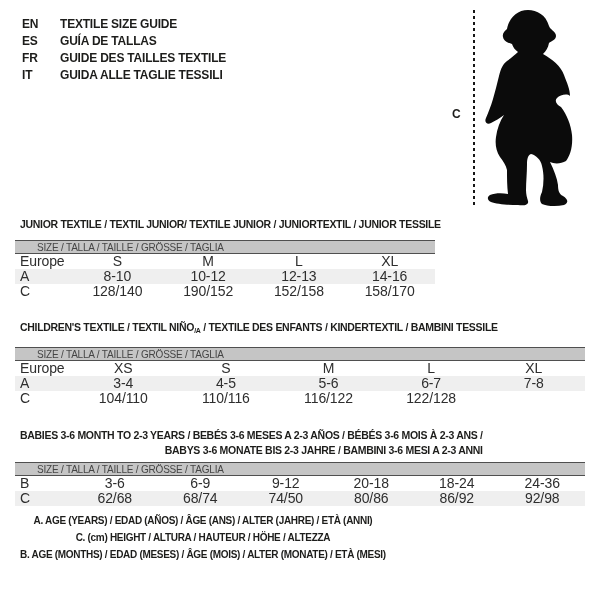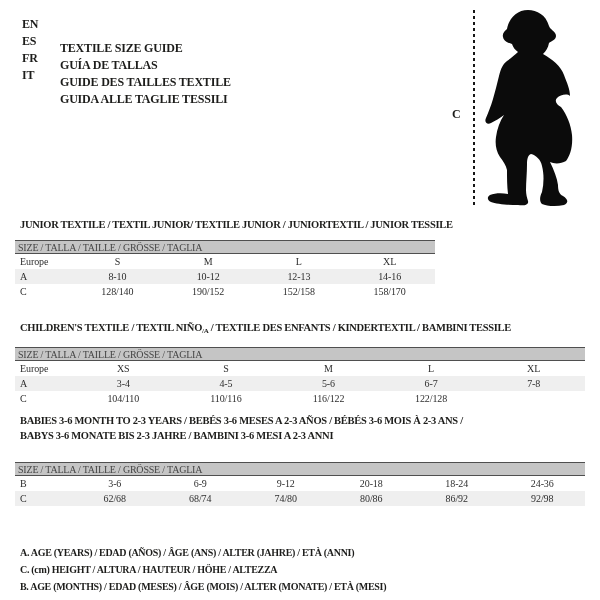--- a/index.html
+++ b/index.html
@@ -1,51 +1,51 @@
 <!DOCTYPE html>
 <html><head>
 <meta charset="utf-8">
 <style>
   html,body{margin:0;padding:0;background:#fff;}
   #page{position:relative;width:600px;height:600px;background:#ffffff;overflow:hidden;
-        font-family:Liberation Serif, serif;color:#1d1d1b;}
+        font-family:Liberation Sans, sans-serif;color:#1d1d1b;}
 
   
   .lang-block{position:absolute;left:22px;top:16px;}
   .lang-row{display:flex;height:17px;line-height:17px;font-size:12px;font-weight:700;letter-spacing:-0.2px;}
   .lang-code{width:38px;}
-  .lang-label{white-space:nowrap;margin-top:24px;}
+  .lang-label{white-space:nowrap;}
 
   
   .measure-line{position:absolute;left:473px;top:10px;width:2px;height:197px;
     background:repeating-linear-gradient(to bottom,#161616 0 3px,transparent 3px 6px);}
   .measure-label{position:absolute;left:452px;top:107px;font-size:12px;font-weight:700;}
   .baby{position:absolute;left:482px;top:4px;}
 
   
   .sec-title{position:absolute;left:20px;font-size:10.5px;font-weight:700;letter-spacing:-0.3px;
-             white-space:nowrap;line-height:15px;}
+             white-space:nowrap;line-height:15px;text-align:right;}
   .sub{font-size:7px;vertical-align:-2px;}
 
   
   .stable{position:absolute;left:15px;}
   .thead{height:14px;line-height:14px;background:#c5c5c5;color:#454545;font-size:10px;
-         letter-spacing:-0.2px;padding-left:3px;border-top:1px solid #4f4f4f;border-bottom:1px solid #4f4f4f;
+         letter-spacing:-0.2px;padding-left:22px;border-top:1px solid #4f4f4f;border-bottom:1px solid #4f4f4f;
          box-sizing:border-box;}
-  .trow{display:grid;height:15px;line-height:15px;font-size:10px;color:#2e2e2e;letter-spacing:-0.1px;}
+  .trow{display:grid;height:15px;line-height:15px;font-size:14px;color:#2e2e2e;letter-spacing:-0.1px;}
   .cols4{grid-template-columns:57px repeat(4,1fr);}
   .cols5{grid-template-columns:57px repeat(5,1fr);}
   .cols6{grid-template-columns:57px repeat(6,1fr);}
   .trow.alt{background:#efefef;}
   .tlabel{padding-left:5px;text-align:left;}
   .tcell{text-align:center;}
   .w1{width:420px;} .w2{width:570px;}
 
   
-  .footnotes{position:absolute;left:20px;top:544px;}
+  .footnotes{position:absolute;left:20px;top:512px;text-align:center;}
   .fn{height:17px;line-height:17px;font-size:10px;font-weight:700;letter-spacing:-0.3px;white-space:nowrap;}
 </style>
 </head>
 <body>
 
 <div id="page">
 
   <div class="lang-block">
     <div class="lang-row">
       <span class="lang-code">EN</span>
@@ -161,40 +161,40 @@
     </div>
     <div class="trow cols5">
       <span class="tlabel">C</span>
       <span class="tcell">104/110</span>
       <span class="tcell">110/116</span>
       <span class="tcell">116/122</span>
       <span class="tcell">122/128</span>
     </div>
   </div>
 
-  <div class="sec-title" style="top:413px;">
+  <div class="sec-title" style="top:428px;">
     <div>BABIES 3-6 MONTH TO 2-3 YEARS / BEBÉS 3-6 MESES A 2-3 AÑOS / BÉBÉS 3-6 MOIS À 2-3 ANS /</div>
     <div>BABYS 3-6 MONATE BIS 2-3 JAHRE / BAMBINI 3-6 MESI A 2-3 ANNI</div>
   </div>
   <div class="stable w2" style="top:462px;">
     <div class="thead">SIZE / TALLA / TAILLE / GRÖSSE / TAGLIA</div>
     <div class="trow cols6">
       <span class="tlabel">B</span>
       <span class="tcell">3-6</span>
       <span class="tcell">6-9</span>
       <span class="tcell">9-12</span>
       <span class="tcell">20-18</span>
       <span class="tcell">18-24</span>
       <span class="tcell">24-36</span>
     </div>
     <div class="trow cols6 alt">
       <span class="tlabel">C</span>
       <span class="tcell">62/68</span>
       <span class="tcell">68/74</span>
-      <span class="tcell">74/80</span>
+      <span class="tcell">74/50</span>
       <span class="tcell">80/86</span>
       <span class="tcell">86/92</span>
       <span class="tcell">92/98</span>
     </div>
   </div>
 
   <div class="footnotes">
     <div class="fn">A. AGE (YEARS) / EDAD (AÑOS) / ÂGE (ANS) / ALTER (JAHRE) / ETÀ (ANNI)</div>
     <div class="fn">C. (cm) HEIGHT / ALTURA / HAUTEUR / HÖHE / ALTEZZA</div>
     <div class="fn">B. AGE (MONTHS) / EDAD (MESES) / ÂGE (MOIS) / ALTER (MONATE) / ETÀ (MESI)</div>

